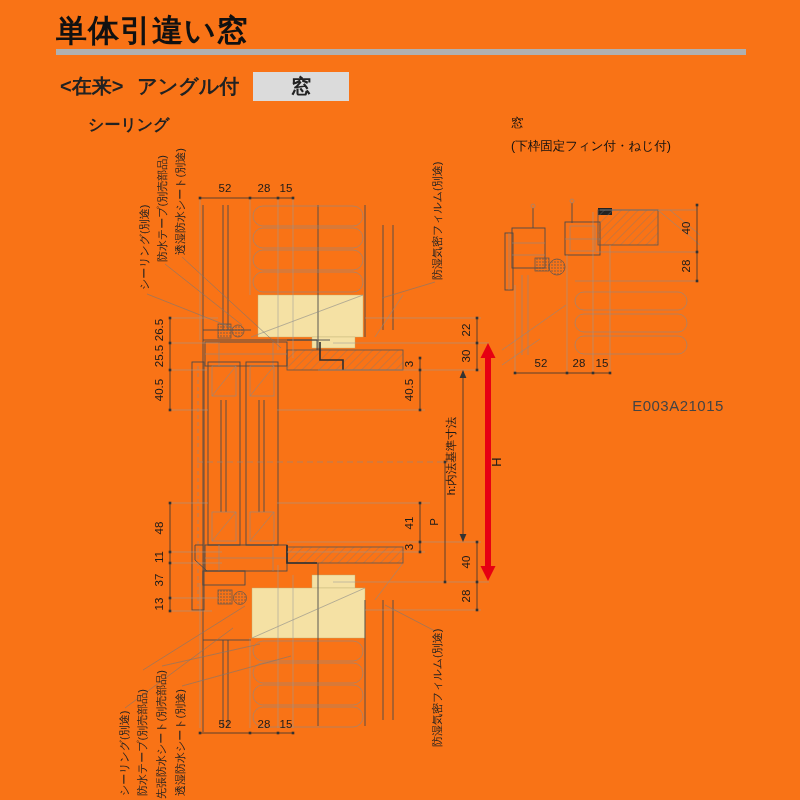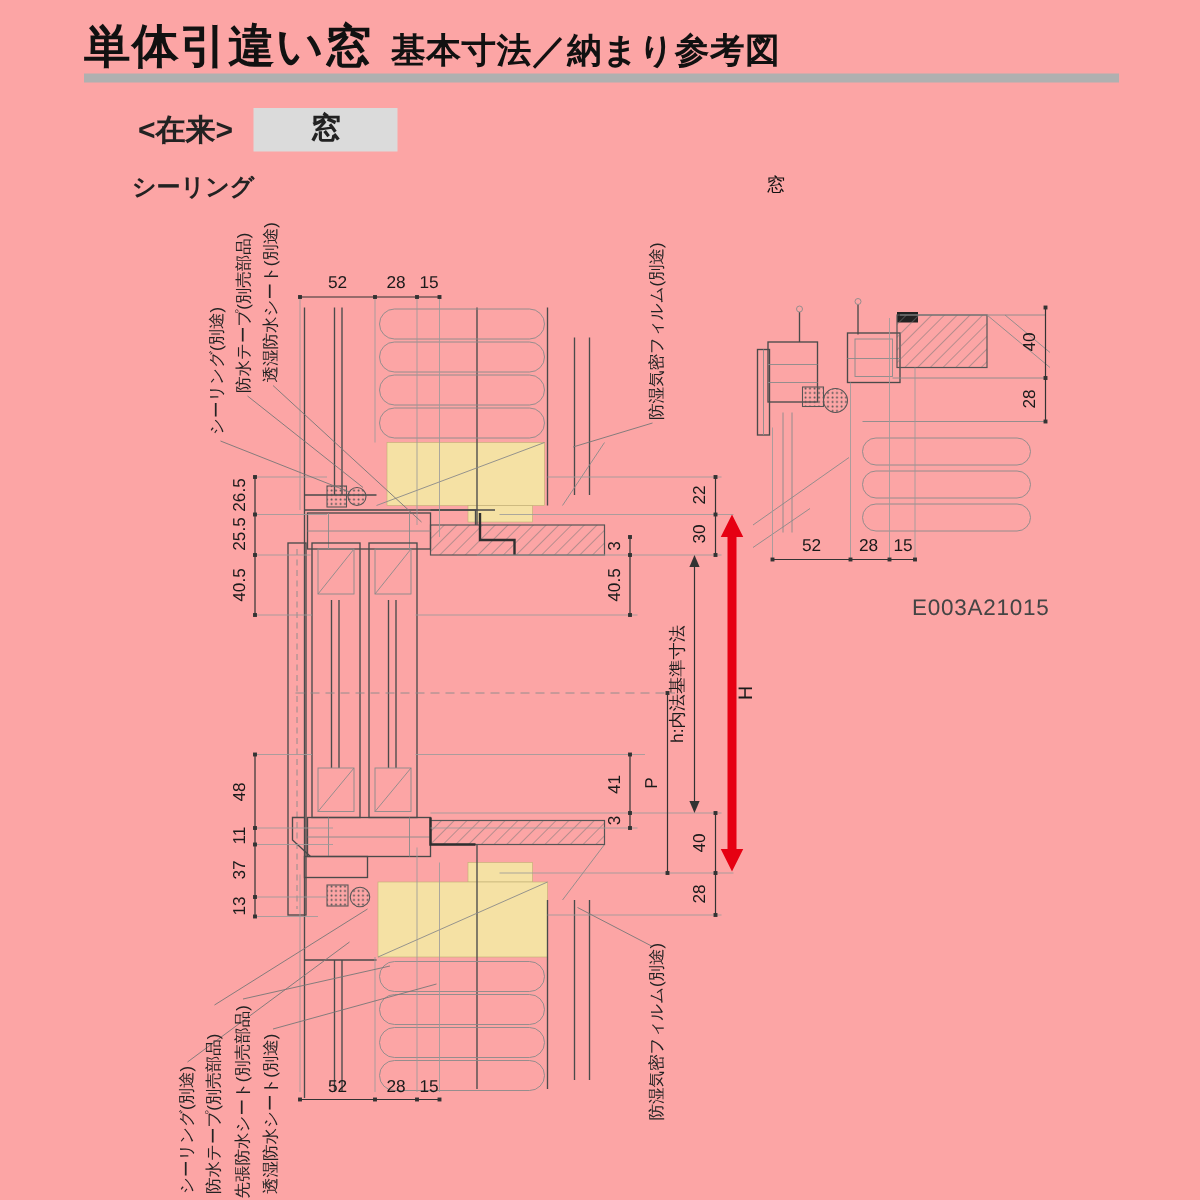--- a/index.html
+++ b/index.html
@@ -1,30 +1,30 @@
 <!DOCTYPE html>
 <html><head>
 <meta charset="utf-8">
 <style>
   html,body{margin:0;padding:0;background:#fff;}
-  #stage{position:relative;width:800px;height:800px;background:#fca5a5;overflow:hidden;
+  #stage{position:relative;width:800px;height:800px;background:#f97316;overflow:hidden;
          font-family:"Liberation Sans","DejaVu Sans",sans-serif;}
   .abs{position:absolute;}
   #title-row{left:56px;top:10px;display:flex;align-items:baseline;gap:12px;color:#111;}
   #title-main{font-size:31px;font-weight:900;letter-spacing:1px;}
   #title-sub{font-size:23px;font-weight:800;letter-spacing:0.5px;}
   #title-rule{left:56px;top:49px;width:690px;height:6px;background:#b0b0b0;}
   #subtitle-row{left:60px;top:72px;display:flex;align-items:center;gap:14px;
-                font-size:20px;font-weight:700;color:#222;margin-left:32px;}
+                font-size:20px;font-weight:700;color:#222;}
   #subtitle-badge{display:inline-block;width:96px;height:29px;background:#dbdbdb;
                   text-align:center;line-height:29px;}
   #section-label{left:88px;top:115px;font-size:16px;font-weight:600;color:#222;}
   #side-note{left:511px;top:112px;font-size:12.5px;line-height:23px;color:#111;}
   #code-label{left:608px;top:397px;width:140px;font-size:15px;color:#444;
-              letter-spacing:0.5px;text-align:left;}
+              letter-spacing:0.5px;text-align:center;}
   svg{position:absolute;}
   .ln{stroke:#4a4a4a;stroke-width:0.9;fill:none;}
   .ln2{stroke:#2f2f2f;stroke-width:1.6;fill:none;}
   .thin{stroke:#8a8a8a;stroke-width:0.6;fill:none;}
   .ext{stroke:#9a9a9a;stroke-width:0.55;fill:none;}
   .dimln{stroke:#333;stroke-width:0.8;fill:none;}
   .lead{stroke:#777;stroke-width:0.6;fill:none;}
   .dimtxt{font-size:11.5px;fill:#1a1a1a;text-anchor:middle;}
   .callout{font-size:11px;fill:#222;}
   .tick{fill:#333;}
@@ -34,33 +34,34 @@
   .dash{stroke-dasharray:6 4;}
   .dash2{stroke-dasharray:4 3;}
 </style>
 </head>
 <body>
 
 <div id="stage">
 
   <div class="abs" id="title-row">
     <span id="title-main">単体引違い窓</span>
-    <span id="title-sub">基本寸法／納まり参考図</span>
   </div>
   <div class="abs" id="title-rule"></div>
 
   <div class="abs" id="subtitle-row">
     <span>&lt;在来&gt;</span>
+    <span>アングル付</span>
     <span id="subtitle-badge">窓</span>
   </div>
 
   <div class="abs" id="section-label">シーリング</div>
 
   <div class="abs" id="side-note">
     <div>窓</div>
+    <div>(下枠固定フィン付・ねじ付)</div>
   </div>
 
   <svg style="left:85px;top:128px" width="420" height="672" viewBox="0 0 420 672">
     <defs>
       <pattern id="hatch" width="6" height="6" patternUnits="userSpaceOnUse" patternTransform="rotate(45)">
         <line x1="0" y1="0" x2="0" y2="6" stroke="#777" stroke-width="0.7"></line>
       </pattern>
       <pattern id="speckle" width="3" height="3" patternUnits="userSpaceOnUse">
         <circle cx="1" cy="1" r="0.65" fill="#555"></circle>
       </pattern>

